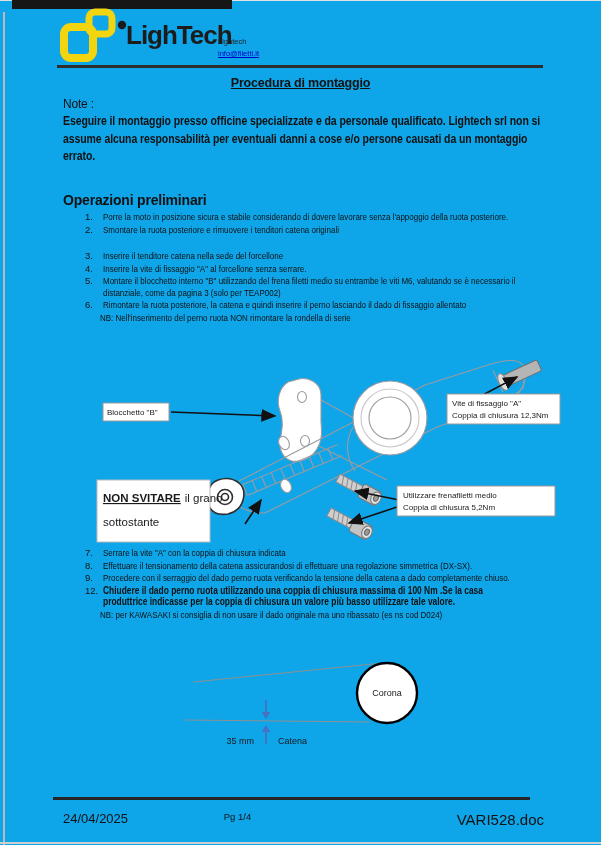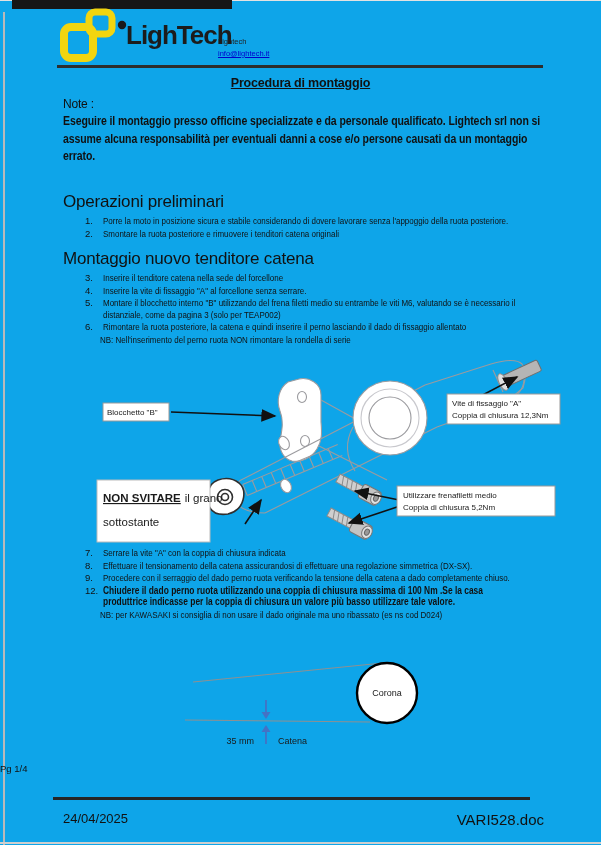--- a/index.html
+++ b/index.html
@@ -22,34 +22,34 @@
   .title{position:absolute;left:0;top:76px;width:601px;text-align:center;
          font-size:12.5px;font-weight:700;letter-spacing:-0.2px;}
   .title span{text-decoration:underline;}
 
   .note-block{position:absolute;left:63px;top:97px;}
   .note-label{font-size:12px;letter-spacing:-0.2px;margin-bottom:2px;}
   .note-bold{font-weight:700;font-size:12.5px;line-height:17.5px;letter-spacing:-0.1px;
              width:580px;transform:scaleX(.84);transform-origin:0 0;}
 
   .sec{position:absolute;left:63px;width:538px;}
-  .sec-h{font-size:17px;font-weight:400;letter-spacing:-0.2px;margin-bottom:3px;}
+  .sec-h{font-size:14px;font-weight:700;letter-spacing:-0.2px;margin-bottom:3px;}
   .itm{display:flex;margin-left:22px;margin-top:1px;}
   .itm .num{flex:none;width:18px;font-size:9.5px;line-height:11.5px;}
   .itm .txt{width:545px;transform:scaleX(.84);transform-origin:0 0;
             font-size:9.5px;line-height:11.5px;}
   .itm.bold .txt{font-weight:700;font-size:10px;line-height:11.8px;}
   .nb{margin-left:37px;margin-top:1px;width:545px;transform:scaleX(.84);transform-origin:0 0;
       font-size:9.5px;line-height:11.5px;}
 
   .svg-abs{position:absolute;}
 
   .footer-rule{position:absolute;left:53px;top:797px;width:477px;height:2.5px;background:#262626;}
   .f-date{position:absolute;left:63px;top:811px;font-size:13px;}
-  .f-page{position:absolute;left:0;top:763px;width:475px;text-align:left;font-size:9.5px;}
+  .f-page{position:absolute;left:0;top:811px;width:475px;text-align:center;font-size:9.5px;}
   .f-file{position:absolute;right:57px;top:811px;font-size:15px;}
 
   svg text{font-family:"Liberation Sans",sans-serif;fill:#1a1a1a;}
 </style>
 </head>
 <body>
 
 <div class="page">
 
   <div class="edge-top-hairline"></div>
@@ -57,21 +57,21 @@
   <div class="edge-left"></div>
   <div class="edge-bottom"></div>
 
   <svg class="logo-svg" width="72" height="58" viewBox="0 0 72 58">
     <rect x="6" y="19" width="29" height="31" rx="7" fill="none" stroke="#F2D50F" stroke-width="8"></rect>
     <rect x="31" y="4" width="23" height="22" rx="6" fill="none" stroke="#F2D50F" stroke-width="7"></rect>
     <circle cx="64" cy="17" r="4.2" fill="#1a1a1a"></circle>
   </svg>
   <div class="brand-text">LighTech</div>
   <div class="company">Lightech</div>
-  <div class="email">info@lightech.it</div>
+  <div class="email">info@filetti.it</div>
   <div class="rule-top"></div>
 
   <div class="title"><span>Procedura di montaggio</span></div>
 
   <div class="note-block">
     <div class="note-label">Note :</div>
     <div class="note-bold">Eseguire il montaggio presso officine specializzate e da personale qualificato. Lightech srl non si assume alcuna responsabilità per eventuali danni a cose e/o persone causati da un montaggio errato.</div>
   </div>
 
   <div class="sec" style="top:192px;">
@@ -80,21 +80,20 @@
       <span class="num">1.</span>
       <span class="txt">Porre la moto in posizione sicura e stabile considerando di dovere lavorare senza l'appoggio della ruota posteriore.</span>
     </div>
     <div class="itm">
       <span class="num">2.</span>
       <span class="txt">Smontare la ruota posteriore e rimuovere i tenditori catena originali</span>
     </div>
   </div>
 
   <div class="sec" style="top:249px;">
-    <div class="sec-h">Montaggio nuovo tenditore catena</div>
     <div class="itm">
       <span class="num">3.</span>
       <span class="txt">Inserire il tenditore catena nella sede del forcellone</span>
     </div>
     <div class="itm">
       <span class="num">4.</span>
       <span class="txt">Inserire la vite di fissaggio "A" al forcellone senza serrare.</span>
     </div>
     <div class="itm">
       <span class="num">5.</span>

